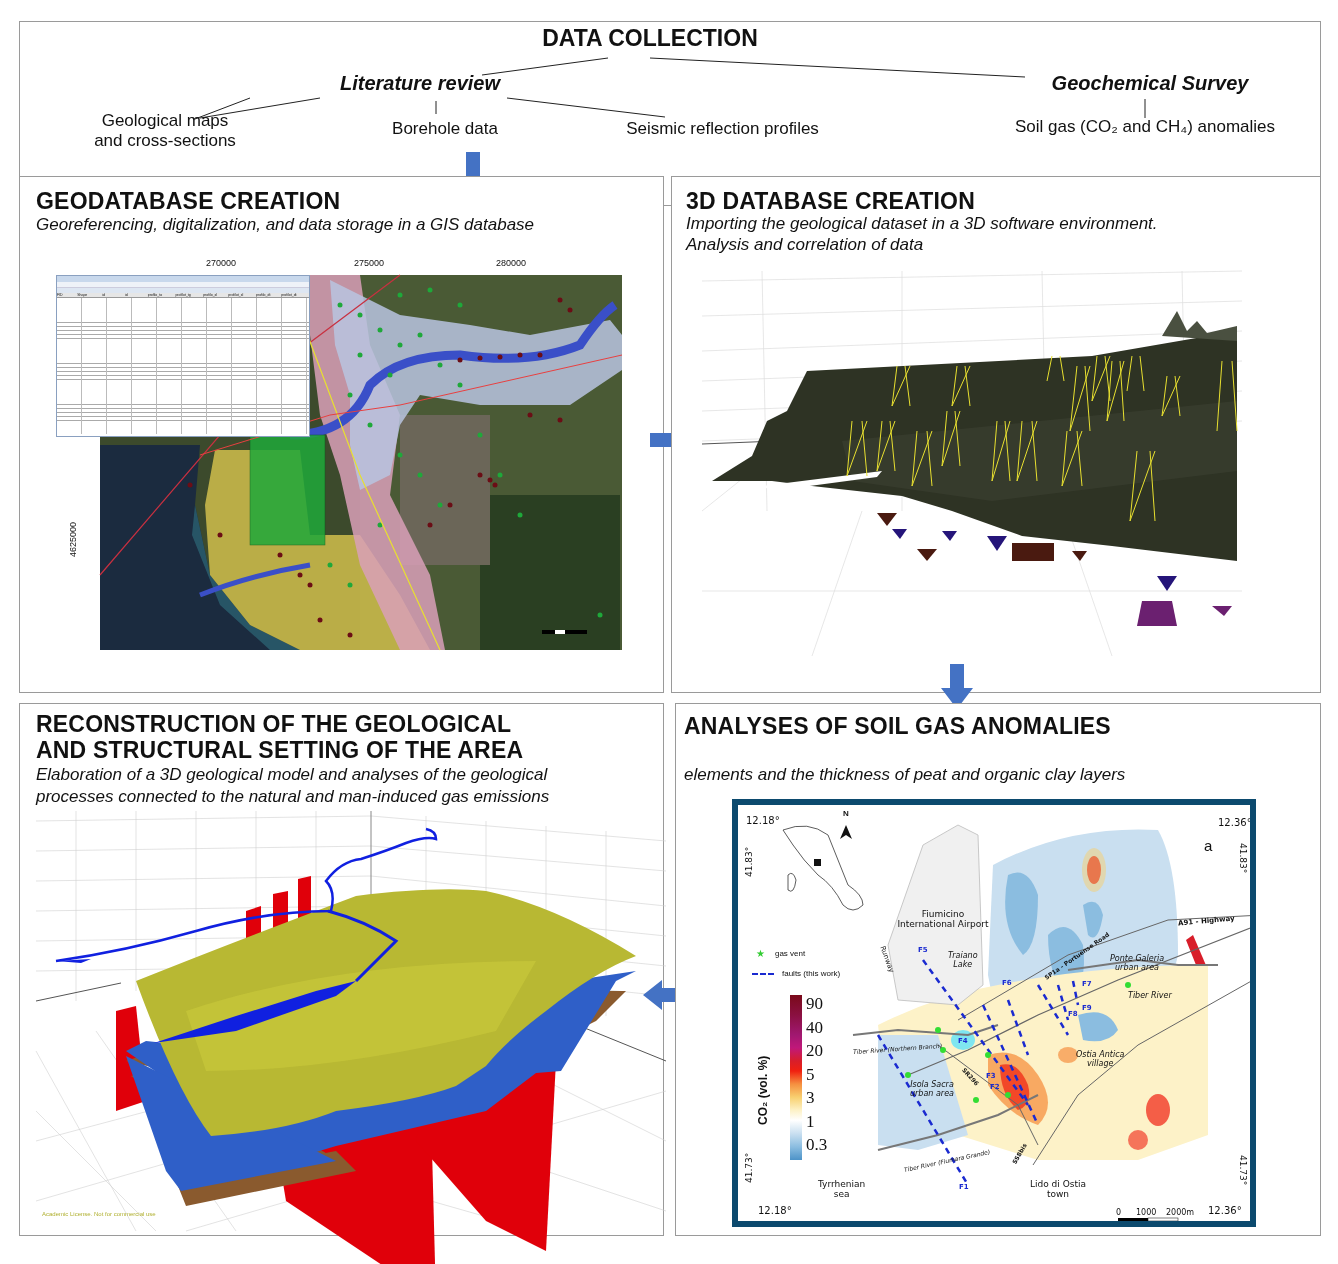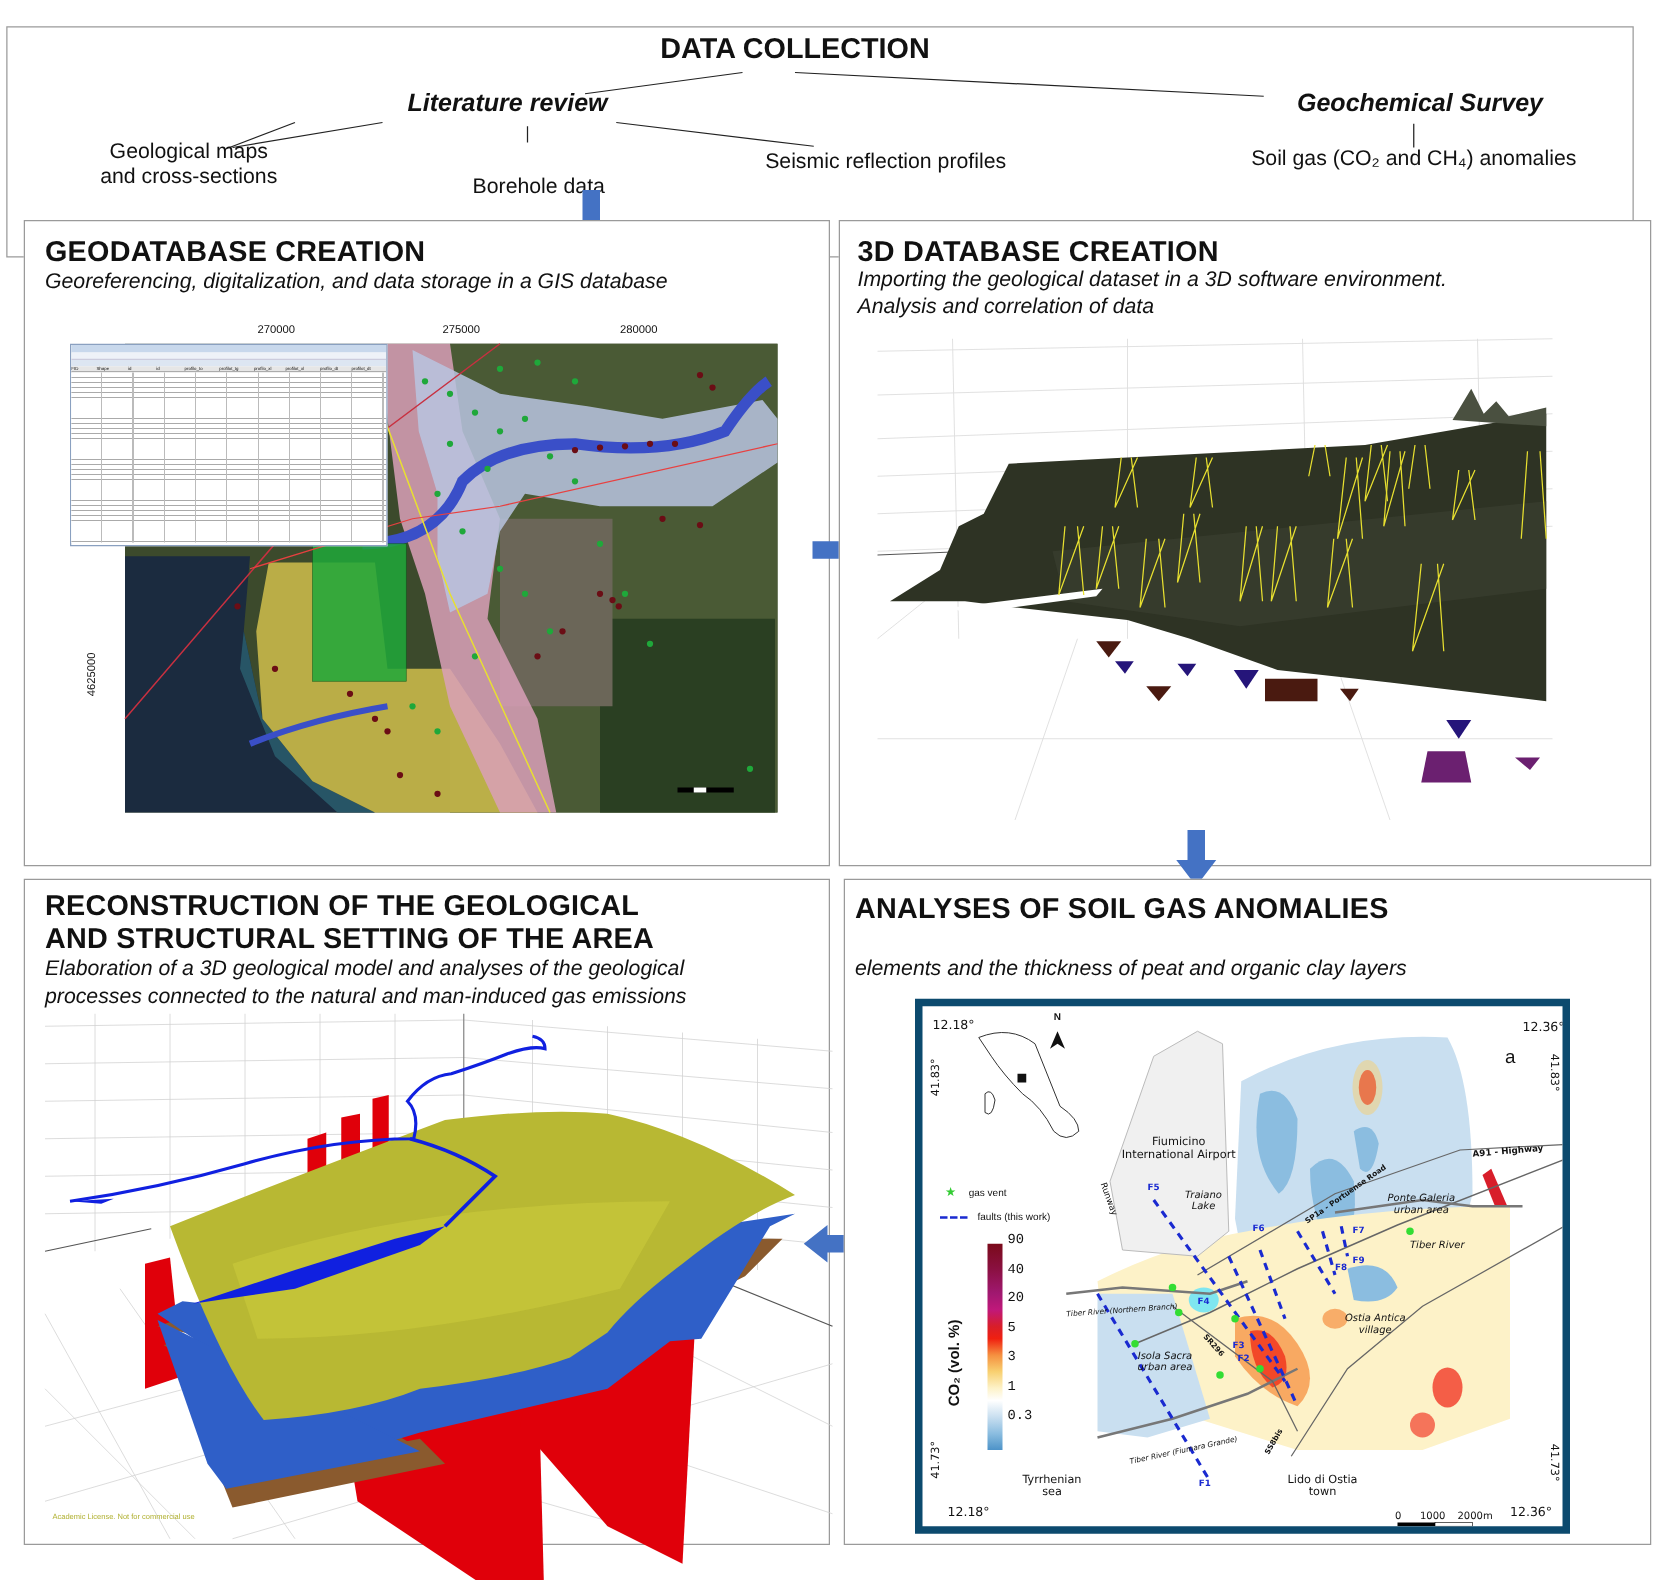--- a/index.html
+++ b/index.html
@@ -10,38 +10,38 @@
   .node{position:absolute;font-size:17px;text-align:center;line-height:20px}
   .node.it{font-style:italic;font-weight:bold;font-size:20px}
   .node.bold{font-weight:bold;font-size:23px}
   svg{position:absolute;overflow:visible}
   .arrow{position:absolute}
   .lbl{font-family:"DejaVu Sans",sans-serif}
 </style>
 </head>
 <body>
 
-<div class="panel" style="left:5px;top:21px;width:1302px;height:185px;">
+<div class="panel" style="left:19px;top:21px;width:1302px;height:185px;">
   <svg width="1302" height="145" style="left:0;top:0">
     <line x1="588" y1="36" x2="462" y2="53" stroke="#222" stroke-width="1"></line>
     <line x1="630" y1="36" x2="1005" y2="55" stroke="#222" stroke-width="1"></line>
     <line x1="230" y1="76" x2="175" y2="97" stroke="#222" stroke-width="1" transform="translate(0,0)"></line>
     <line x1="300" y1="76" x2="180" y2="96" stroke="#222" stroke-width="1"></line>
     <line x1="416" y1="79" x2="416" y2="92" stroke="#222" stroke-width="1"></line>
     <line x1="487" y1="76" x2="645" y2="95" stroke="#222" stroke-width="1"></line>
     <line x1="1125" y1="77" x2="1125" y2="96" stroke="#222" stroke-width="1"></line>
   </svg>
   <div class="node bold" style="left:480px;top:6px;width:300px;">DATA COLLECTION</div>
   <div class="node it" style="left:290px;top:51px;width:220px;">Literature review</div>
   <div class="node it" style="left:1000px;top:51px;width:260px;">Geochemical Survey</div>
   <div class="node" style="left:55px;top:89px;width:180px;">
     <div>Geological maps</div>
     <div>and cross-sections</div>
   </div>
-  <div class="node" style="left:345px;top:97px;width:160px;margin-top:20px;">Borehole data</div>
+  <div class="node" style="left:345px;top:97px;width:160px;">Borehole data</div>
   <div class="node" style="left:575px;top:97px;width:255px;">Seismic reflection profiles</div>
   <div class="node" style="left:960px;top:95px;width:330px;">Soil gas (CO₂ and CH₄) anomalies</div>
 </div>
 
 <svg class="arrow" width="34" height="46" style="left:456px;top:152px">
   <polygon points="10,0 24,0 24,24 33,24 17,45 1,24 10,24" fill="#4472c4"></polygon>
 </svg>
 
 <div class="panel" style="left:19px;top:176px;width:645px;height:517px;">
   <div class="title" style="left:16px;top:12px;">GEODATABASE CREATION</div>
@@ -384,21 +384,21 @@
     <div style="position:absolute;left:18px;top:143px;font-size:8px;display:flex;align-items:center;gap:10px;">
       <span style="color:#33cc33;font-size:10px;">★</span>
       <span>gas vent</span>
     </div>
     <div style="position:absolute;left:14px;top:164px;font-size:8px;display:flex;align-items:center;gap:8px;">
       <span style="display:inline-block;width:22px;border-top:2.5px dashed #1a2ad0;"></span>
       <span>faults (this work)</span>
     </div>
 
     <div style="position:absolute;left:52px;top:190px;width:12px;height:165px;background:linear-gradient(#7a0a1a 0%,#8a1040 12%,#a01870 24%,#c0187a 32%,#d81e2a 40%,#f02010 46%,#f59040 54%,#f8d070 62%,#fdf2c8 70%,#ffffff 76%,#c9dff0 84%,#8bbde0 92%,#4d93c8 100%);"></div>
-    <div style="position:absolute;left:68px;top:176px;font-family:Liberation Mono, monospace;font-size:11px;line-height:23.5px;">
+    <div style="position:absolute;left:68px;top:187px;font-family:Liberation Serif, serif;font-size:17px;line-height:23.5px;">
       <div>90</div>
       <div>40</div>
       <div>20</div>
       <div>5</div>
       <div>3</div>
       <div>1</div>
       <div>0.3</div>
     </div>
     <div style="position:absolute;left:18px;top:320px;font-size:12px;font-weight:bold;transform:rotate(-90deg);transform-origin:left top;white-space:nowrap;">CO₂ (vol. %)</div>
 

